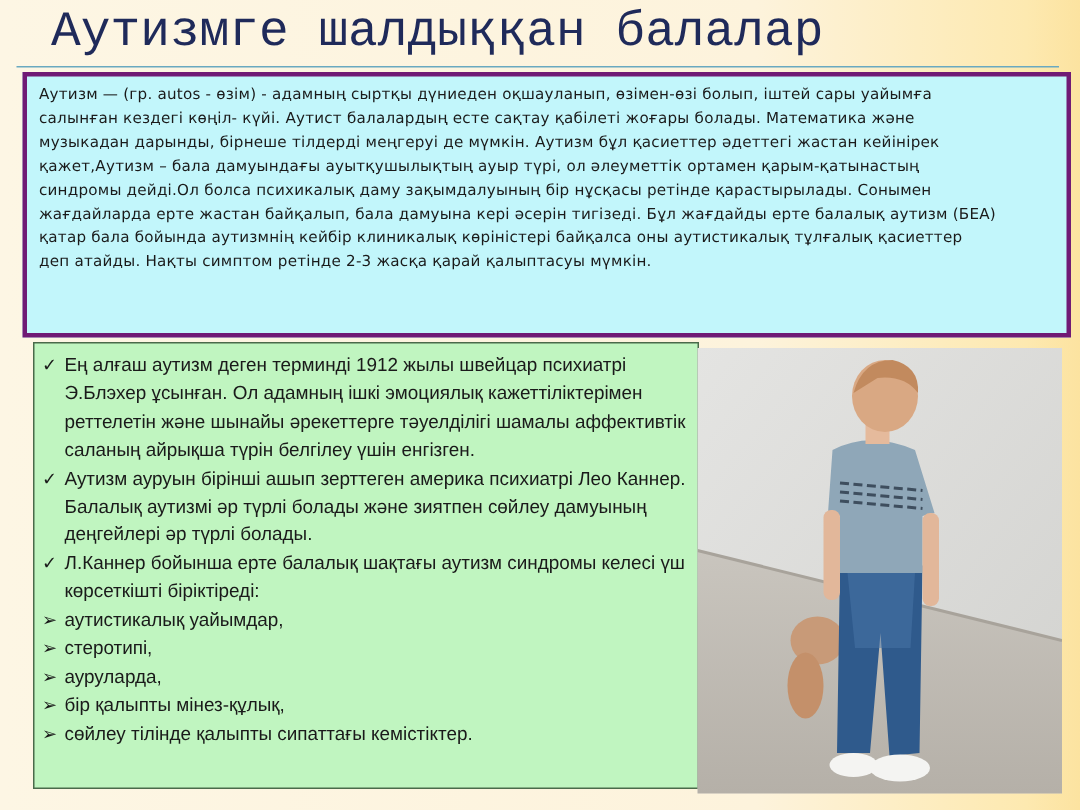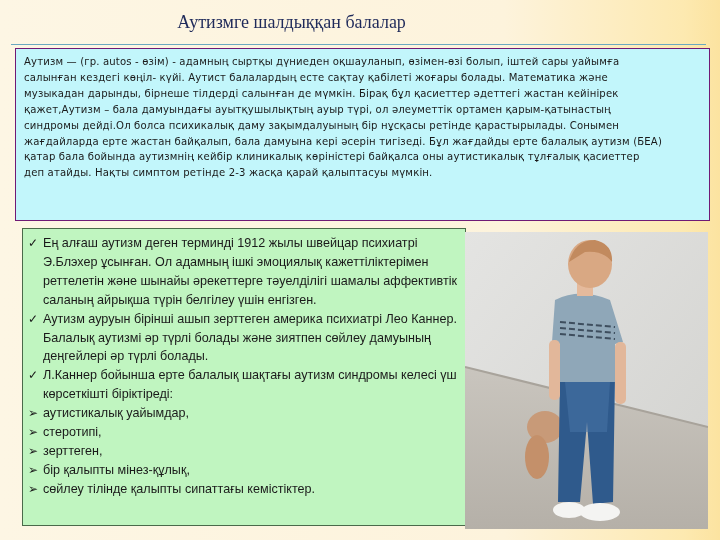--- a/index.html
+++ b/index.html
@@ -3,29 +3,29 @@
 <meta charset="utf-8">
 <style>
   html, body { margin:0; padding:0; }
   body {
     width:720px; height:540px; overflow:hidden; position:relative;
     background: linear-gradient(90deg, #fdf6e4 0%, #fdf3dc 70%, #fde9b0 95%, #fce3a0 100%);
     font-family: "Liberation Sans", sans-serif;
   }
   .slide-title {
     position:absolute; left:0; top:4px; width:583px; text-align:center;
-    font-family: Liberation Serif, serif; font-size:18px; color:#1f2a5a;
+    font-family: Liberation Mono, monospace; font-size:33px; color:#1f2a5a;
     letter-spacing:0px; line-height:36px;
   }
   .title-rule {
     position:absolute; left:11px; top:44px; width:695px; height:1px; background:#6aa9c0;
   }
   .intro-box {
     position:absolute; left:15px; top:48px; width:677px; height:162px;
-    background:#c2f6fb; border:1px solid #701a75;
+    background:#c2f6fb; border:3px solid #701a75;
     padding:5px 8px 4px 8px;
     font-family: "DejaVu Sans", sans-serif; font-size:10.1px; line-height:15.9px;
     color:#1a1a1a; letter-spacing:0.15px;
   }
   .bullet-box {
     position:absolute; left:22px; top:228px; width:442px; height:296px;
     background:#c0f5c0; border:1px solid #4a6a4a;
     font-family: "Liberation Sans", sans-serif; font-size:12.6px; line-height:18.9px;
     color:#1a1a1a;
   }
@@ -42,21 +42,21 @@
 </style>
 </head>
 <body>
 
 <div class="slide-title">Аутизмге шалдыққан балалар</div>
 <div class="title-rule"></div>
 
 <div class="intro-box">
   <div>Аутизм — (гр. autos - өзім) - адамның сыртқы дүниеден оқшауланып, өзімен-өзі болып, іштей сары уайымға</div>
   <div>салынған кездегі көңіл- күйі. Аутист балалардың есте сақтау қабілеті жоғары болады. Математика және</div>
-  <div>музыкадан дарынды, бірнеше тілдерді салынған де мүмкін. Бірақ бұл қасиеттер әдеттегі жастан кейінірек</div>
+  <div>музыкадан дарынды, бірнеше тілдерді меңгеруі де мүмкін. Аутизм бұл қасиеттер әдеттегі жастан кейінірек</div>
   <div>қажет,Аутизм – бала дамуындағы ауытқушылықтың ауыр түрі, ол әлеуметтік ортамен қарым-қатынастың</div>
   <div>синдромы дейді.Ол болса психикалық даму зақымдалуының бір нұсқасы ретінде қарастырылады. Сонымен</div>
   <div>жағдайларда ерте жастан байқалып, бала дамуына кері әсерін тигізеді. Бұл жағдайды ерте балалық аутизм (БЕА)</div>
   <div>қатар бала бойында аутизмнің кейбір клиникалық көріністері байқалса оны аутистикалық тұлғалық қасиеттер</div>
   <div>деп атайды. Нақты симптом ретінде 2-3 жасқа қарай қалыптасуы мүмкін.</div>
 </div>
 
 <div class="bullet-box">
   <ul>
     <li>
@@ -74,21 +74,21 @@
     <li>
       <span class="mark">➢</span>
       <span>аутистикалық уайымдар,</span>
     </li>
     <li>
       <span class="mark">➢</span>
       <span>стеротипі,</span>
     </li>
     <li>
       <span class="mark">➢</span>
-      <span>зерттеген,</span>
+      <span>ауруларда,</span>
     </li>
     <li>
       <span class="mark">➢</span>
       <span>бір қалыпты мінез-құлық,</span>
     </li>
     <li>
       <span class="mark">➢</span>
       <span>сөйлеу тілінде қалыпты сипаттағы кемістіктер.</span>
     </li>
   </ul>

